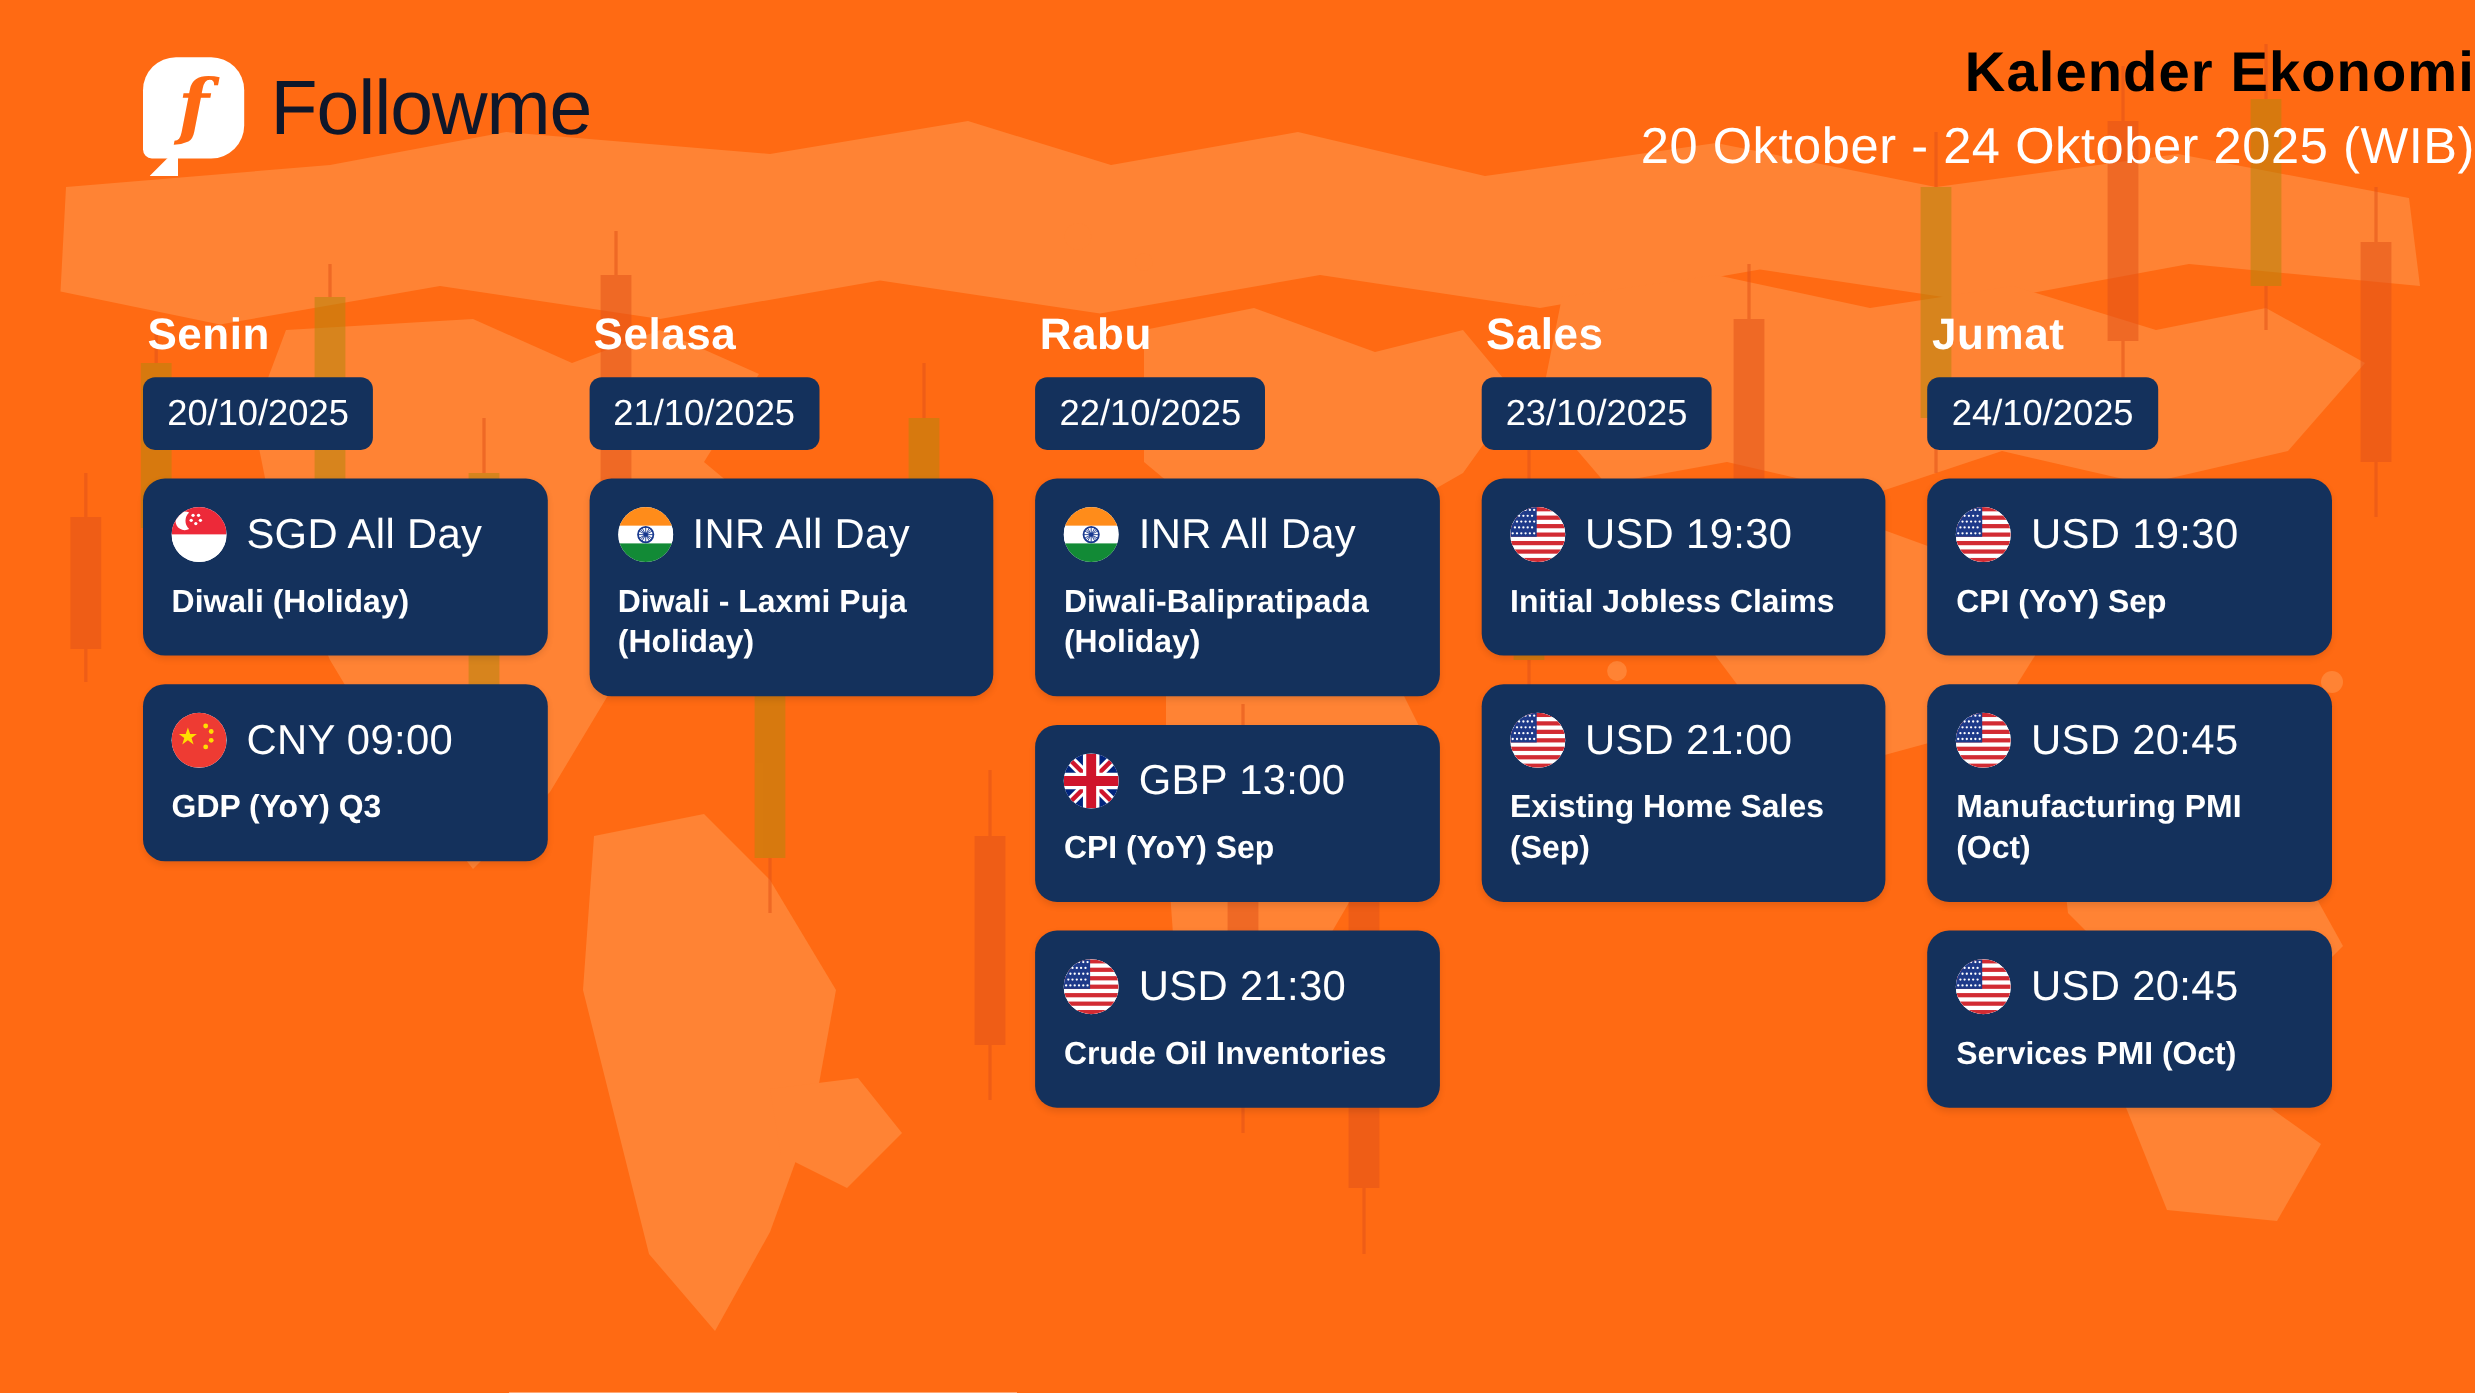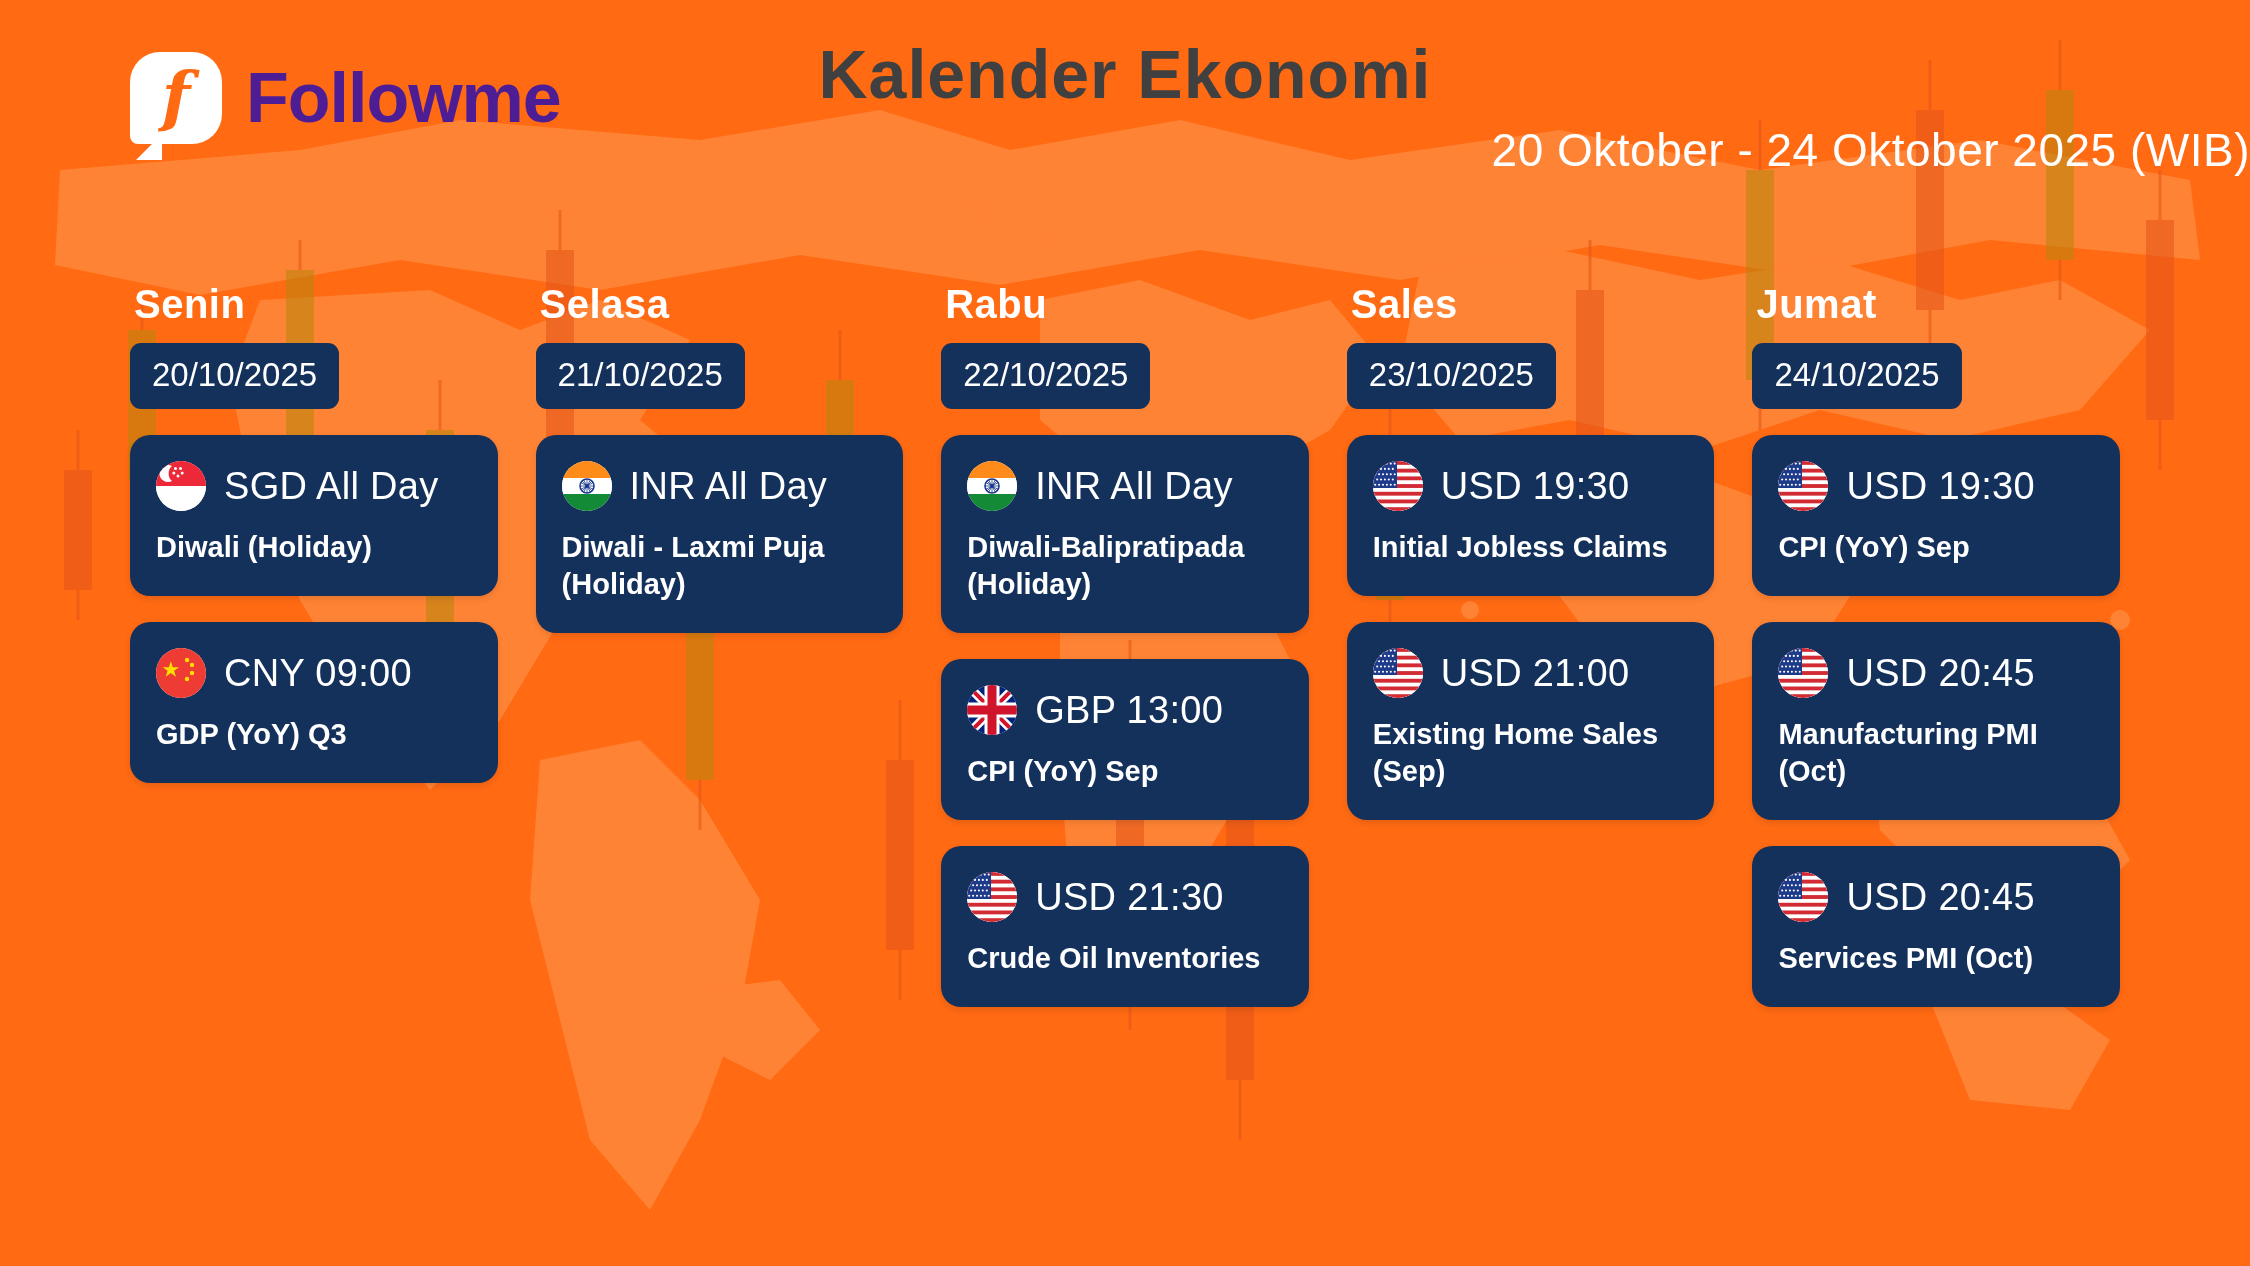--- a/index.html
+++ b/index.html
@@ -49,36 +49,37 @@
     position:absolute; inset:0;
     display:flex; align-items:center; justify-content:center;
     color:#FF6A13;
     font-size:66px; font-weight:bold;
     font-family:"DejaVu Serif", serif;
     font-style:italic;
     line-height:1;
     padding-bottom:4px;
   }
   .brand-name {
-    color:#4c1d95;
+    color:#0f172a;
     font-size:70px;
-    font-weight:bold;
+    font-weight:normal;
     letter-spacing:-1px;
   }
 
   .title-block {
     position:absolute; left:0; right:0; top:38px;
     text-align:center;
   }
   .title-main {
-    color:#404040;
-    font-size:68px;
+    color:#000000;
+    font-size:51px;
     font-weight:bold;
     letter-spacing:1px;
     line-height:1.08;
+    text-align:right;
   }
   .title-sub {
     color:#FFFFFF;
     font-size:46px;
     font-weight:normal;
     margin-top:12px;
     letter-spacing:0.5px;
     text-align:right;
   }
 

